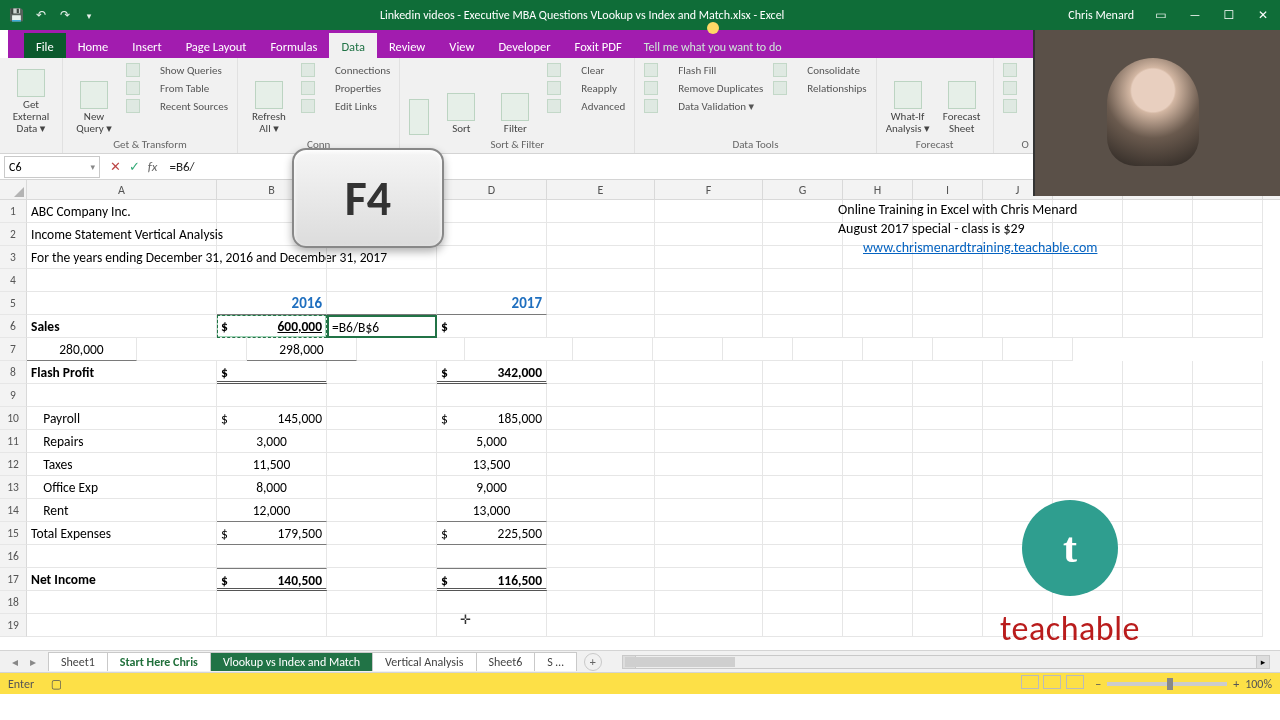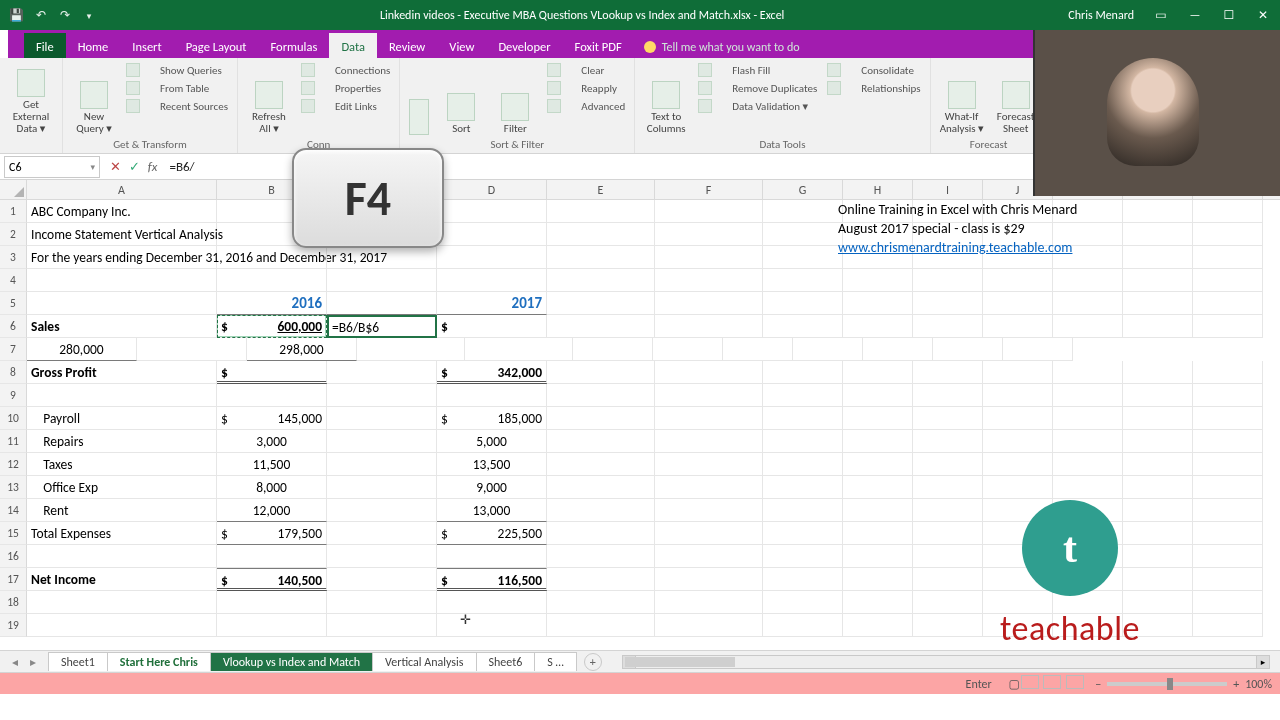--- a/index.html
+++ b/index.html
@@ -12,21 +12,21 @@
 .title-bar .title { flex: 1; text-align: center; font-size: 12px; }
 .title-bar .account { padding: 0 10px; }
 .title-bar .win-ctrl { display: flex; }
 .title-bar .win-ctrl span { width: 34px; height: 30px; display: inline-flex; align-items: center; justify-content: center; font-size: 12px; }
 
 
 .ribbon-tabs { height: 28px; background: #a21caf; display: flex; align-items: flex-end; padding-left: 16px; margin-left: 8px; }
 .ribbon-tabs .tab { padding: 6px 12px 4px; color: #fff; font-size: 12.5px; }
 .ribbon-tabs .tab.file { background: #0b5a2d; }
 .ribbon-tabs .tab.active { background: #f1f1f1; color: #217346; }
-.ribbon-tabs .tell { color: #cfe6d8; padding: 4px 10px; font-size: 12px; display: flex; align-items: center; gap: 6px; }
+.ribbon-tabs .tell { color: #cfe6d8; padding: 4px 10px; font-size: 12px; display: flex; align-items: center; gap: 6px; flex-direction: column; }
 .ribbon-tabs .bulb { width: 12px; height: 12px; display: inline-block; background: #ffd966; border-radius: 50%; }
 
 
 .ribbon { height: 96px; background: #f1f1f1; border-bottom: 1px solid #d4d4d4; display: flex; font-size: 11px; color: #444; position: relative; }
 .group { display: flex; flex-direction: column; padding: 2px 6px 0; border-right: 1px solid #e1e1e1; }
 .group .rows { flex: 1; display: flex; gap: 4px; }
 .group .label { text-align: center; font-size: 11px; color: #666; padding: 1px 0 2px; }
 .bigbtn { display: flex; flex-direction: column; align-items: center; justify-content: flex-end; width: 50px; padding: 2px; text-align: center; line-height: 1.1; gap: 2px; }
 .bigbtn .ico { width: 28px; height: 28px; background: #e6efe8; border: 1px solid #bcd4c2; display: inline-block; }
 .smallbtns { display: flex; flex-direction: column; gap: 2px; padding-top: 2px; }
@@ -58,21 +58,21 @@
 .wI { width: 70px; } .wJ { width: 70px; } .wK { width: 70px; } .wL { width: 70px; } .wM { width: 70px; }
 
 .bold { font-weight: 700; }
 .right { text-align: center; }
 .blueyr { color: #1f6fbf; font-weight: 600; font-size: 15px; text-align: right; }
 .dollar-cell { display: flex; justify-content: space-between; }
 .dollar-cell .ds { padding-right: 4px; }
 .under1 { border-bottom: 1px solid #7a7a7a !important; }
 .topline { border-top: 1px solid #7a7a7a; }
 .dblline { border-bottom: 3px double #555 !important; }
-.link { color: #0563c1; text-decoration: underline; }
+.link { color: #0563c1; text-decoration: underline; margin-left: 25px; }
 
 
 .march { outline: 1px dashed #217346; outline-offset: -1px; box-shadow: 0 0 0 1px #9fd5b6 inset; }
 
 .edit-cell { border: 2px solid #217346 !important; line-height: 21px; padding: 0 3px; }
 
 
 .keycap { position: absolute; left: 292px; top: 148px; width: 152px; height: 100px; background: linear-gradient(#f5f5f5, #dcdcdc); border: 2px solid #888; border-radius: 14px; box-shadow: 0 4px 8px rgba(0,0,0,.3), inset 0 2px 4px #fff; display: flex; align-items: center; justify-content: center; font-size: 48px; font-weight: 600; color: #333; z-index: 50; }
 
 
@@ -96,21 +96,21 @@
 .sheet-tabs .sh { padding: 2px 12px; border: 1px solid #c9c9c9; border-bottom: none; background: #fff; margin-right: -1px; color: #444; }
 .sheet-tabs .sh.bold { font-weight: 700; color: #1f6f3a; }
 .sheet-tabs .sh.active { background: #217346; color: #fff; }
 .sheet-tabs .plus { width: 18px; height: 18px; border: 1px solid #c9c9c9; border-radius: 50%; margin-left: 8px; text-align: center; line-height: 16px; color: #666; }
 .sheet-tabs .hscroll { flex: 1; margin: 0 10px; height: 14px; border: 1px solid #c9c9c9; background: #eee; position: relative; }
 .sheet-tabs .hscroll .thumb { position: absolute; left: 2px; top: 1px; width: 110px; height: 10px; background: #cfcfcf; }
 .sheet-tabs .hscroll .arr { position: absolute; top: -1px; width: 14px; height: 14px; background: #ddd; border: 1px solid #c9c9c9; font-size: 9px; text-align: center; line-height: 12px; }
 .sheet-tabs .hscroll .arr.l { left: -1px; } .sheet-tabs .hscroll .arr.r { right: -1px; }
 
 
-.status-bar { height: 22px; background: #fca5a5; border-top: 1px solid #d4d4d4; display: flex; align-items: center; font-size: 12px; color: #555; padding: 0 8px; justify-content: flex-end; }
+.status-bar { height: 22px; background: #fde047; border-top: 1px solid #d4d4d4; display: flex; align-items: center; font-size: 12px; color: #555; padding: 0 8px; justify-content: space-between; }
 .status-bar .views span { display: inline-block; width: 18px; height: 14px; border: 1px solid #bbb; margin: 0 1px; }
 .status-bar .zoom { display: flex; align-items: center; gap: 6px; }
 .status-bar .slider { width: 120px; height: 4px; background: #ccc; position: relative; }
 .status-bar .slider::after { content: ""; position: absolute; left: 50%; top: -4px; width: 6px; height: 12px; background: #888; }
 
 
 .fill-cross { position: absolute; left: 460px; top: 432px; font-size: 13px; color: #333; pointer-events: none; }
 
 </style>
 </head>
@@ -231,24 +231,20 @@
         <div class="smallbtn">
             <span class="si"></span>
             <span>Advanced</span>
           </div>
       </div>
     </div>
     <div class="label">Sort &amp; Filter</div>
   </div>
   <div class="group">
     <div class="rows">
-      <div class="bigbtn">
-          <span class="ico"></span>
-          <span>Text to Columns</span>
-        </div>
       <div class="smallbtns">
         <div class="smallbtn">
             <span class="si"></span>
             <span>Flash Fill</span>
           </div>
         <div class="smallbtn">
             <span class="si"></span>
             <span>Remove Duplicates</span>
           </div>
         <div class="smallbtn">
@@ -447,21 +443,21 @@
         <div class="cell wG"></div>
         <div class="cell wH"></div>
         <div class="cell wI"></div>
         <div class="cell wJ"></div>
         <div class="cell wK"></div>
         <div class="cell wL"></div>
         <div class="cell wM"></div>
       </div>
       <div class="row">
         <div class="rh">8</div>
-        <div class="cell wA bold">Gross Profit</div>
+        <div class="cell wA bold">Flash Profit</div>
         <div class="cell wB dollar-cell bold dblline">
           <span class="ds">$</span>
           <span style="text-align: right; margin-top: 31px;">320,000</span>
         </div>
         <div class="cell wC"></div>
         <div class="cell wD dollar-cell bold dblline">
           <span class="ds">$</span>
           <span style="text-align: right;">342,000</span>
         </div>
         <div class="cell wE"></div>

